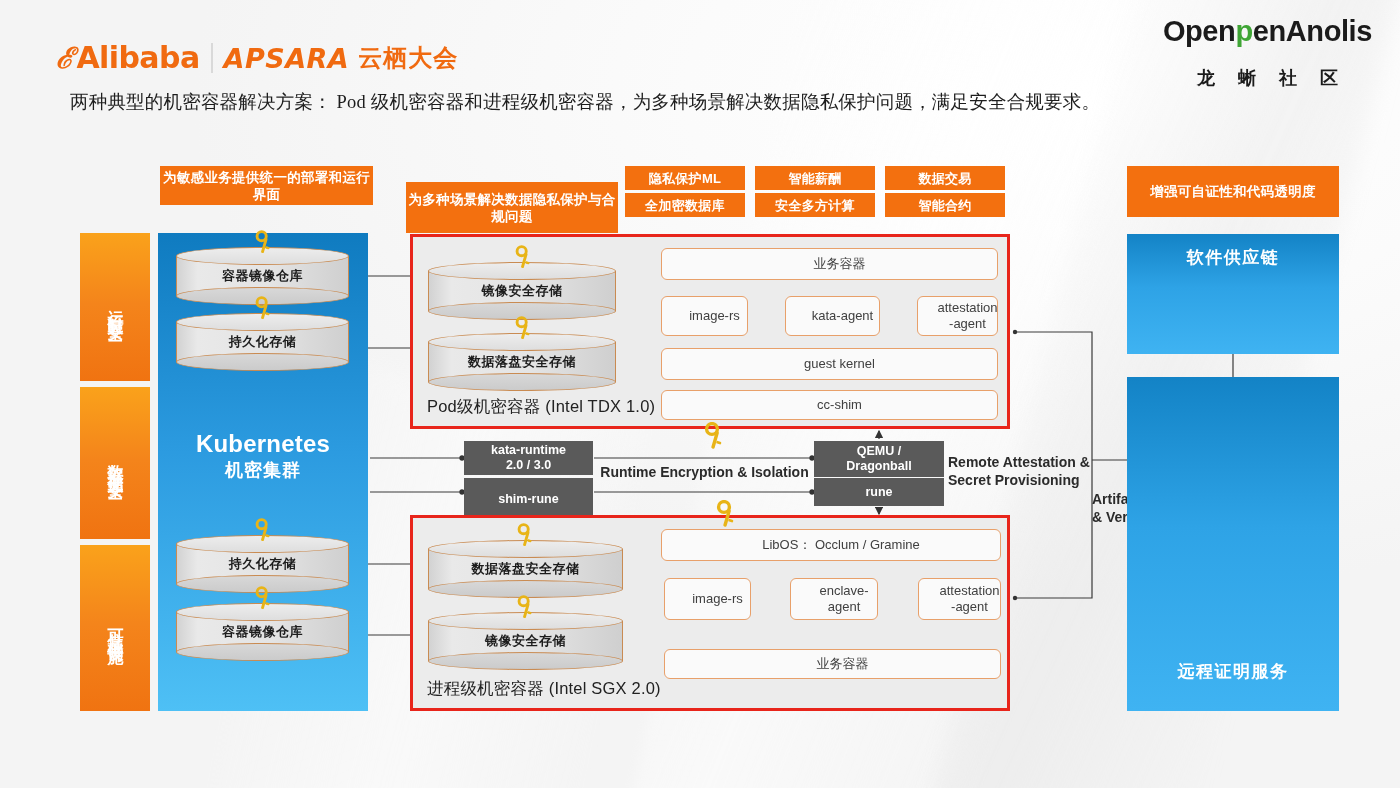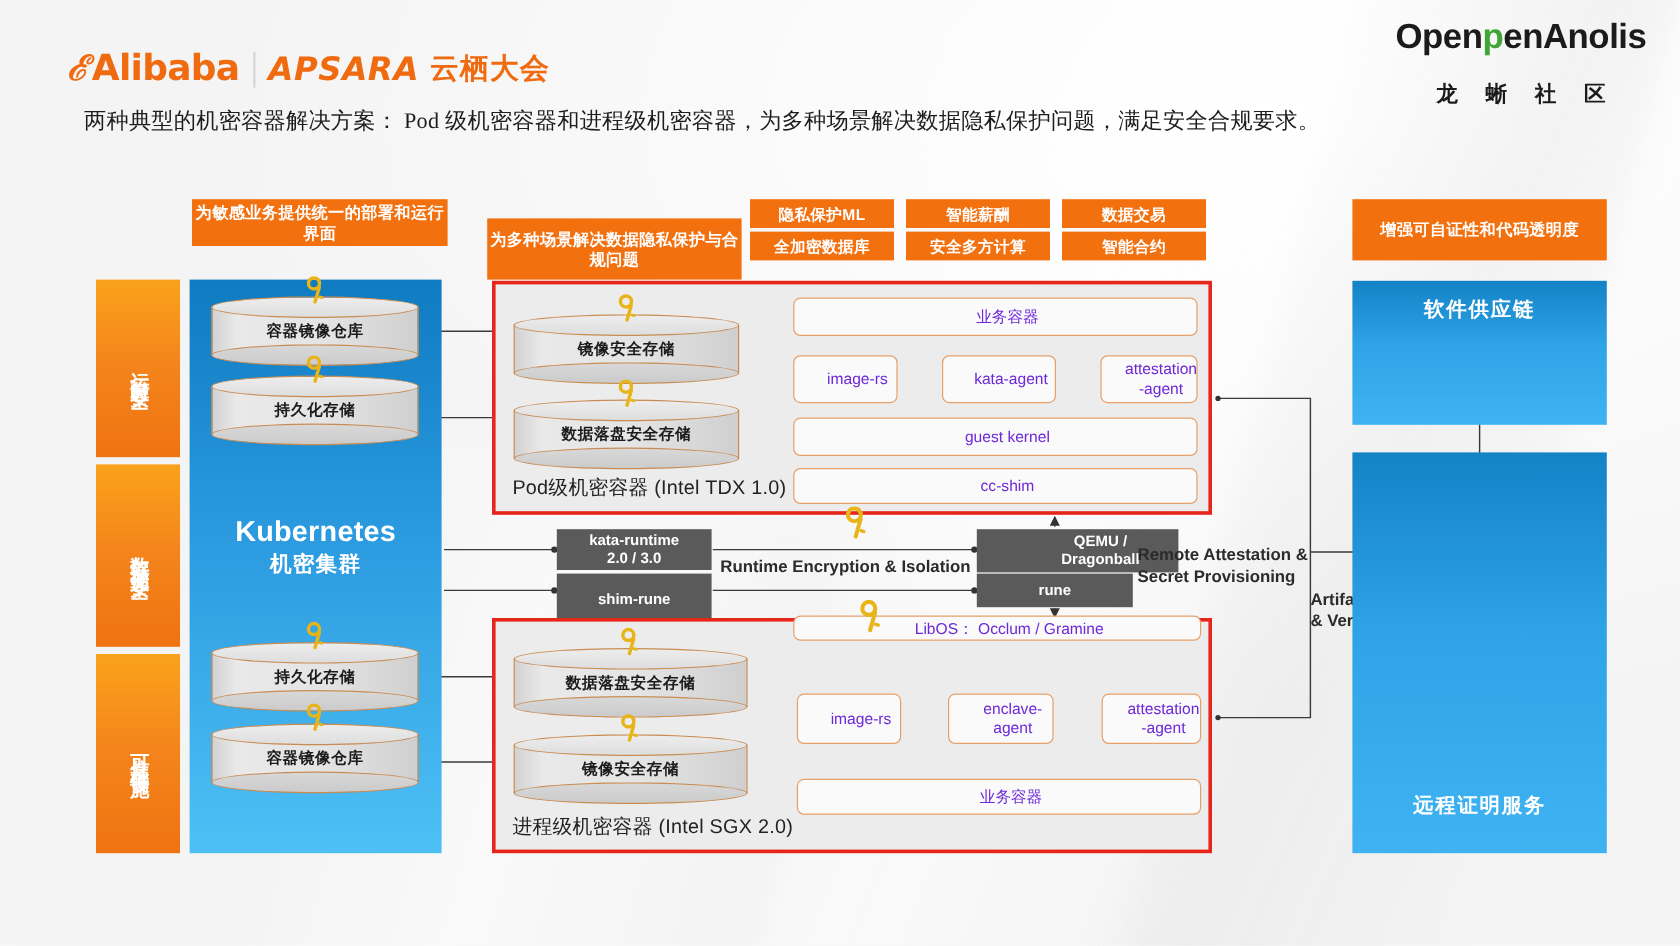--- a/index.html
+++ b/index.html
@@ -103,40 +103,40 @@
 
   
   #cyl-pod-img{left:358px;top:105px;width:188px;height:58px;}
   #cyl-pod-data{left:358px;top:176px;width:188px;height:58px;}
   #cyl-sgx-data{left:358px;top:383px;width:195px;height:58px;}
   #cyl-sgx-img{left:358px;top:455px;width:195px;height:58px;}
 
   
   .cbox{position:absolute;background:#fafafa;border:1.3px solid #E8A06A;border-radius:6px;
     display:flex;align-items:center;justify-content:center;text-align:center;
-    font-size:13px;color:#6d28d9;line-height:16px;box-sizing:border-box;padding-left:20px;}
+    font-size:13px;color:#404040;line-height:16px;box-sizing:border-box;padding-left:20px;}
   #box-biz-top{left:591px;top:91px;width:337px;height:32px;}
   #box-image-rs-1{left:591px;top:139px;width:87px;height:40px;}
   #box-kata-agent{left:715px;top:139px;width:95px;height:40px;}
   #box-att-agent-1{left:847px;top:139px;width:81px;height:40px;}
   #box-guest-kernel{left:591px;top:191px;width:337px;height:32px;}
   #box-cc-shim{left:591px;top:233px;width:337px;height:30px;}
 
-  #box-libos{left:591px;top:356px;width:340px;height:21px;}
+  #box-libos{left:591px;top:372px;width:340px;height:32px;}
   #box-image-rs-2{left:594px;top:421px;width:87px;height:42px;}
   #box-enclave-agent{left:720px;top:421px;width:88px;height:42px;}
   #box-att-agent-2{left:848px;top:421px;width:83px;height:42px;}
   #box-biz-bottom{left:594px;top:492px;width:337px;height:30px;}
 
   
   .dbox{position:absolute;background:#5A5A5A;color:#fff;font-weight:700;font-size:12.5px;
     line-height:15px;display:flex;align-items:center;justify-content:center;text-align:center;}
   #box-kata-runtime{left:394px;top:284px;width:129px;height:34px;}
   #box-shim-rune{left:394px;top:321px;width:129px;height:42px;}
-  #box-qemu{left:744px;top:284px;width:130px;height:36px;padding-left:38px;}
+  #box-qemu{left:744px;top:284px;width:130px;height:36px;}
   #box-rune{left:744px;top:321px;width:130px;height:28px;}
 
   .midlabel{position:absolute;font-size:14px;font-weight:700;color:#2b2b2b;line-height:18px;}
   #lbl-runtime-enc{left:527px;top:306px;width:215px;text-align:center;}
   #lbl-remote-att{left:878px;top:296px;width:160px;text-align:left;}
   #lbl-artifact{left:1022px;top:333px;width:145px;text-align:left;}
 
   
   .bluepanel{position:absolute;background:linear-gradient(180deg,#1383C6 0%,#2EA3E6 45%,#3FB3F2 100%);}
   #panel-supply{left:1057px;top:77px;width:212px;height:120px;}

